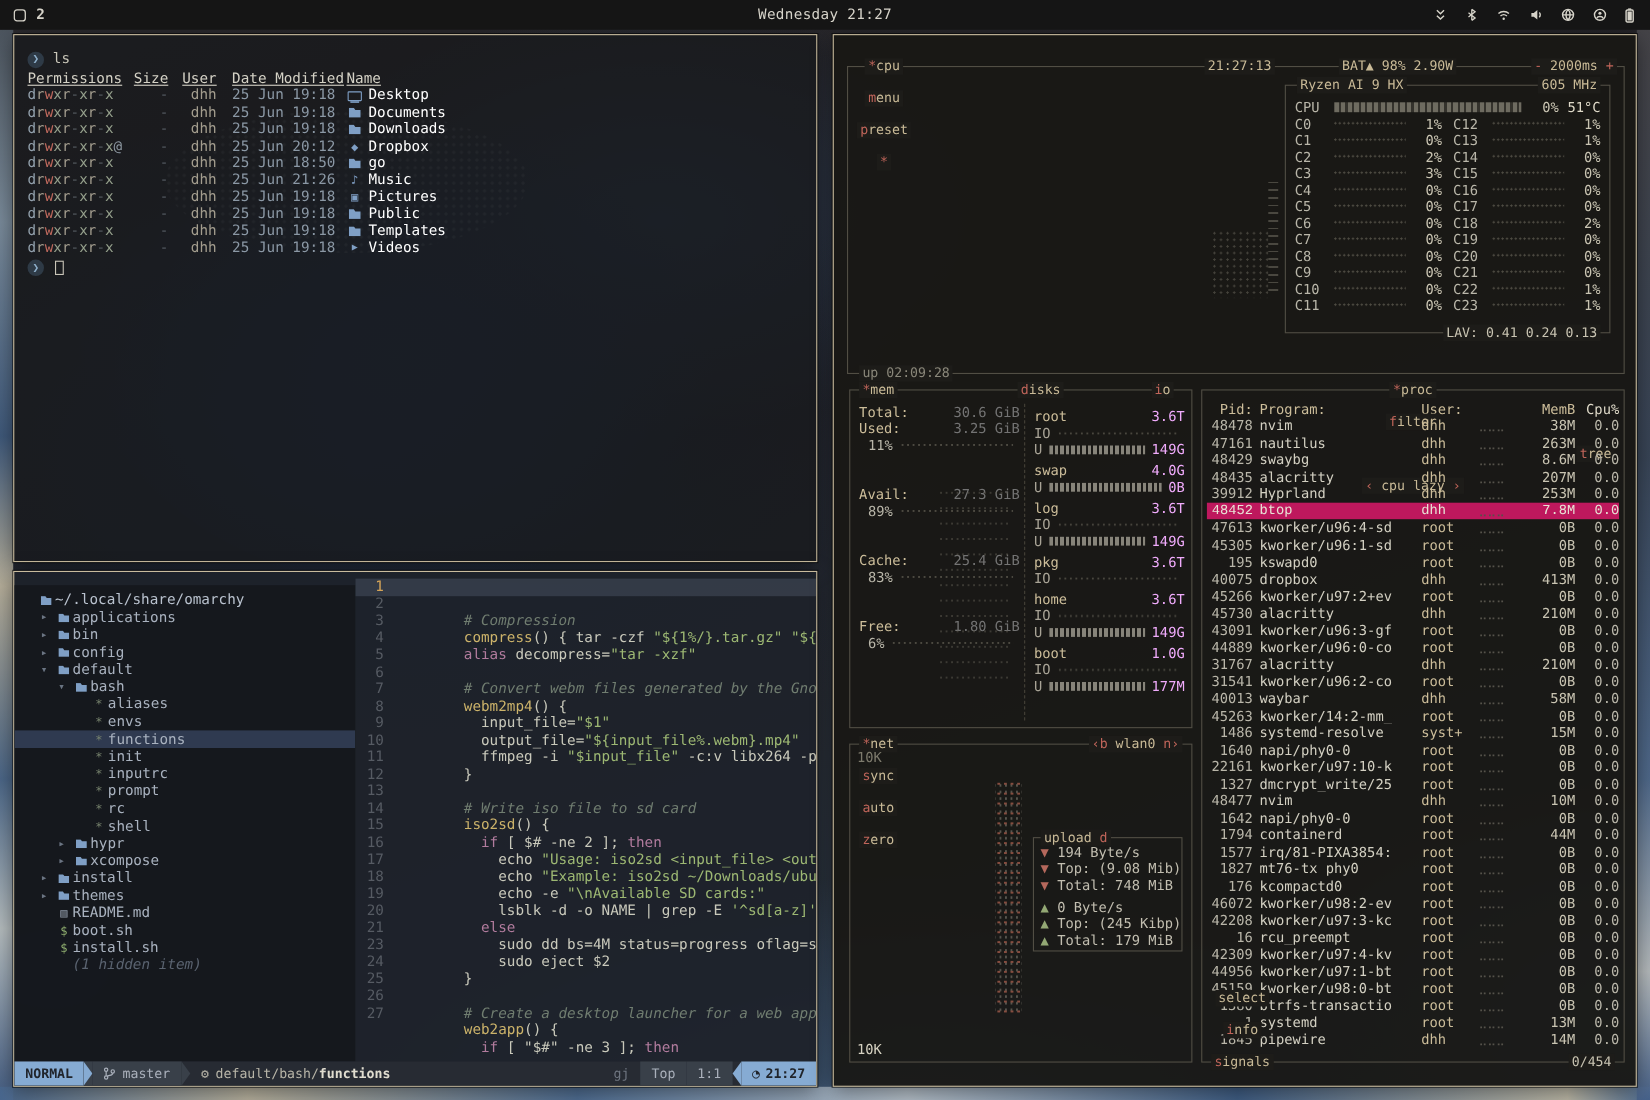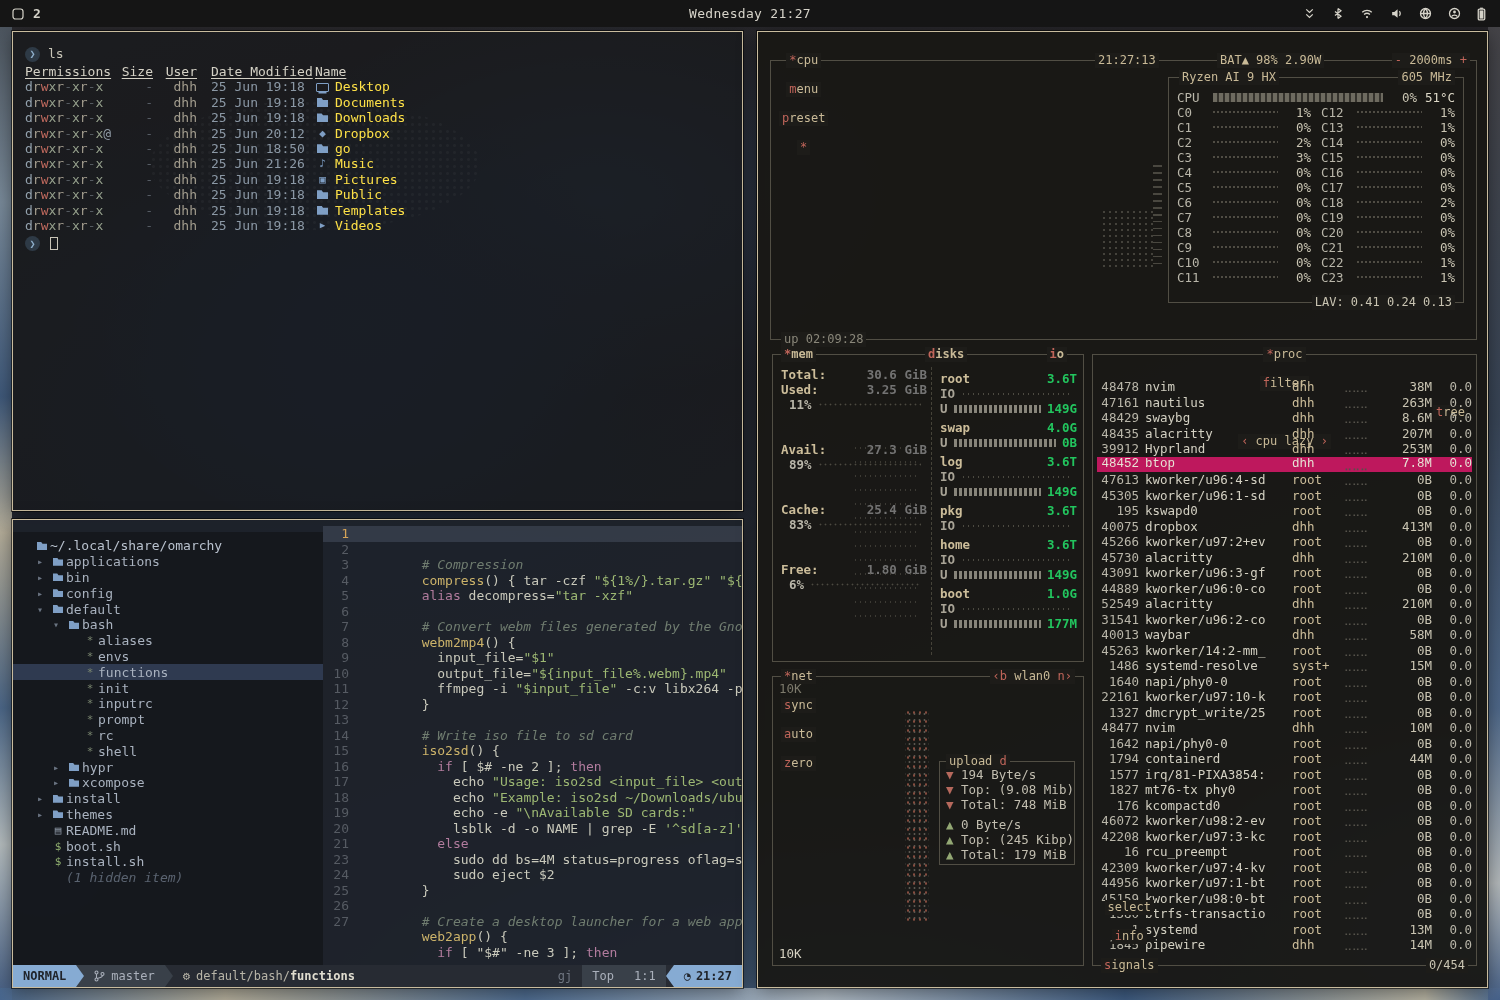--- a/index.html
+++ b/index.html
@@ -44,21 +44,21 @@
   .term { left:12px; top:31px; width:731px; height:480px; background:rgba(23,24,27,0.78); font-size:13px; line-height:15.4px; color:#c9c6b8; }
   .term-inner { padding:14px 12px; }
   .prompt-line { display:flex; align-items:center; gap:8px; height:16px; margin-bottom:2px; }
   .prompt-badge { width:15px; height:15px; border-radius:50%; background:#2e3a46; color:#8fb0cc; display:inline-flex; align-items:center; justify-content:center; font-size:10px; flex:none; }
   .cursor-block { display:inline-block; width:8px; height:13px; border:1px solid #c9c5b8; margin-left:2px; }
   .lsrow, .lshead { display:flex; height:15.4px; align-items:center; white-space:pre; }
   .c-perm { width:92px; }
   .c-size { width:36px; text-align:right; color:#565c64; }
   .c-user { width:48px; text-align:right; color:#a39d8e; padding-right:4px; }
   .c-date { width:112px; padding-left:10px; color:#8b98a5; }
-  .c-name { display:flex; align-items:center; gap:5px; color:#fde047; padding-left:2px; }
+  .c-name { display:flex; align-items:center; gap:5px; color:#ffffff; padding-left:2px; }
   .lshead span u { text-decoration:underline; text-underline-offset:2px; }
   .lshead { color:#d5d2c6; }
   .lshead .c-size,.lshead .c-user,.lshead .c-date,.lshead .c-name { color:#d5d2c6; }
   .p-d { color:#93a1ad; } .p-r { color:#a39d8e; } .p-w { color:#c06a5e; } .p-x { color:#95a08c; } .p-dash { color:#555b61; } .p-at { color:#8f9aa4; }
   .ticon { width:15px; flex:none; display:inline-flex; align-items:center; justify-content:center; color:#7f9fc5; font-size:11px; }
   .ticon.folder-icon::before, .ticon.go-icon::before { content:""; width:11px; height:9px; background:#7f9fc5;
     clip-path:polygon(0 0,42% 0,55% 22%,100% 22%,100% 100%,0 100%); }
   .ticon.desktop-icon::before { content:""; width:11px; height:7px; border:1.5px solid #7f9fc5; border-radius:1px; box-shadow:0 4px 0 -2.5px #7f9fc5; }
   .ticon.music-icon::before { content:"♪"; }
   .ticon.pictures-icon::before { content:"▣"; }
@@ -118,38 +118,38 @@
   .cname { width:30px; color:#b9b6a9; flex:none; }
   .cbar { flex:1; height:7px; margin:0 5px; opacity:.9;
     background-image:radial-gradient(circle,#565349 0.8px,transparent 1.1px); background-size:4px 6px; }
   .cpct { width:28px; text-align:right; color:#c9c4b2; flex:none; }
   .cgap { width:10px; flex:none; }
   .cpumeter { flex:1; height:9px; margin:0 6px; background:repeating-linear-gradient(90deg,#6e6b60 0 4px,#34322c 4px 6px); }
   .ctemp { width:38px; text-align:right; color:#ded9c8; flex:none; }
   .btag.lav { top:auto; bottom:-8px; right:8px; left:auto; color:#c9c4b2; }
   .btag.uptime { top:auto; bottom:-8px; left:10px; color:#8a877a; }
 
-  .mem-box { left:14px; top:322px; width:312px; height:308px;font-weight:bold; }
+  .mem-box { left:14px; top:322px; width:312px; height:308px; }
   .mem-col { position:absolute; left:8px; top:12px; width:146px; }
   .mline { display:flex; align-items:center; height:15px; }
   .mline.gap { margin-top:30px; }
   .mline .ml { color:#ccbd9a; }
   .mline .mp { color:#b9b6a9; padding-left:8px; }
   .mline .mspring { flex:1; }
   .mline.pct .mspring { height:7px; margin:0 6px; opacity:.8;
     background-image:radial-gradient(circle,#59564c 0.8px,transparent 1.1px); background-size:5px 7px; }
   .mline .mv { color:#737373; }
   .mem-graph { position:absolute; left:80px; top:86px; width:64px; height:186px; opacity:.55;
     background-image:radial-gradient(circle,#59564c 0.8px,transparent 1.1px); background-size:5px 14px; }
   .disk-col { position:absolute; left:158px; right:6px; top:12px; bottom:6px; border-left:1px dashed #454238; padding-left:8px; overflow:hidden; }
   .dline { display:flex; align-items:center; height:15px; }
   .dline.head { margin-top:4px; }
   .dline.head .dl { color:#ccbd9a; }
   .dline .dl { color:#a8a396; }
-  .dline .dr { margin-left:auto; color:#22c55e; }
+  .dline .dr { margin-left:auto; color:#f0abfc; }
   .dline .dbar { flex:1; margin:0 6px; height:8px; }
   .dline.use .dbar { background:repeating-linear-gradient(90deg,#87847a 0 3px,transparent 3px 5px); }
   .dline.io .dbar { background-image:radial-gradient(circle,#59564c 0.8px,transparent 1.1px); background-size:5px 8px; opacity:.8; }
 
   .net-box { left:14px; top:644px; width:312px; height:290px; }
   .net-scale-top { position:absolute; left:6px; top:4px; color:#7d7a6c; }
   .net-scale-bottom { position:absolute; left:6px; bottom:4px; color:#d6d2c2; }
   .net-dots { position:absolute; left:132px; top:34px; width:24px; height:210px; opacity:.8;
     background-image:radial-gradient(circle,#a15a4a 1px,transparent 1.3px), radial-gradient(circle,#6a675e 0.9px,transparent 1.2px);
     background-size:6px 9px, 5px 6px; background-position:0 60px, 2px 0; }
@@ -1097,20 +1097,28 @@
     </div>
   </div>
 
   <div class="bbox proc-box">
     <div class="btag-row" style="left:8px; right:8px">
       <span class="btag"><span class="hot">*</span><span>proc</span></span>
       <span class="btag btn"><span class="hot">f</span><span>ilter</span></span>
       <span class="btag btn" style="margin-left:auto"><span class="hot">t</span><span>ree</span></span>
       <span class="btag btn"><span class="hot">‹</span> <span>cpu lazy</span> <span class="hot">›</span></span>
     </div>
+    <div class="proc-head">
+      <span class="ph-pid">Pid:</span>
+      <span class="ph-prog">Program:</span>
+      <span class="ph-user">User:</span>
+      <span class="ph-gr"></span>
+      <span class="ph-mem">MemB</span>
+      <span class="ph-cpu">Cpu%</span>
+    </div>
     <div class="proc-rows">
 
         <div class="prow">
           <span class="ppid">48478</span>
           <span class="pprog">nvim</span>
           <span class="puser">dhh</span>
           <span class="pgraph"></span>
           <span class="pmem">38M</span>
           <span class="pcpu">0.0</span>
         </div>
@@ -1226,21 +1234,21 @@
         <div class="prow">
           <span class="ppid">44889</span>
           <span class="pprog">kworker/u96:0-co</span>
           <span class="puser">root</span>
           <span class="pgraph"></span>
           <span class="pmem">0B</span>
           <span class="pcpu">0.0</span>
         </div>
 
         <div class="prow">
-          <span class="ppid">52549</span>
+          <span class="ppid">31767</span>
           <span class="pprog">alacritty</span>
           <span class="puser">dhh</span>
           <span class="pgraph"></span>
           <span class="pmem">210M</span>
           <span class="pcpu">0.0</span>
         </div>
 
         <div class="prow">
           <span class="ppid">31541</span>
           <span class="pprog">kworker/u96:2-co</span>

